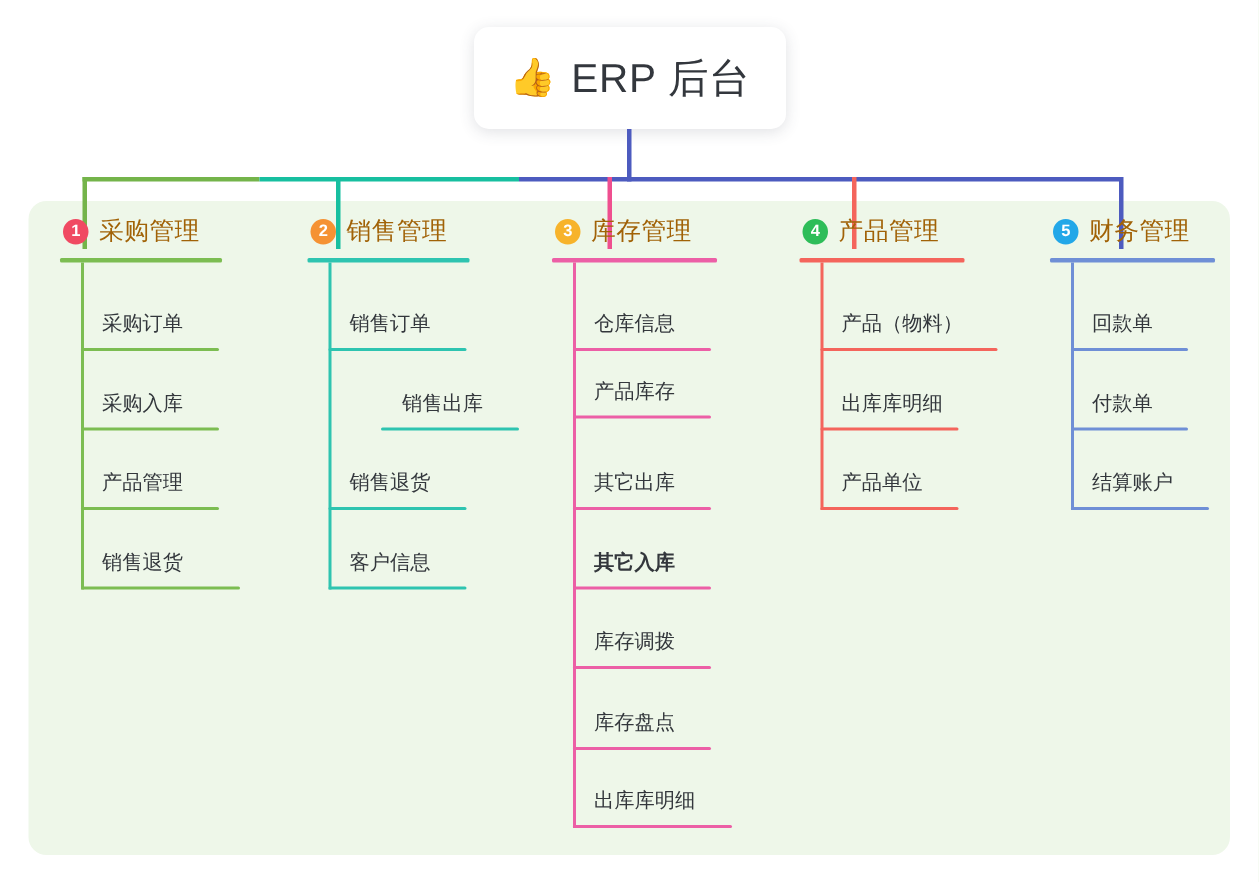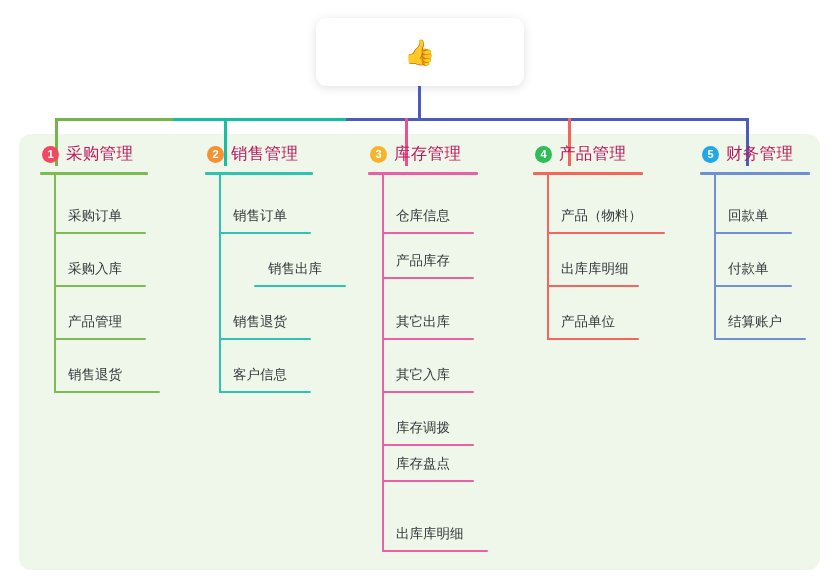--- a/index.html
+++ b/index.html
@@ -46,21 +46,21 @@
     height:24px;
     padding-left:2px;
   }
   .badge{
     width:17px;height:17px;border-radius:50%;
     display:flex;align-items:center;justify-content:center;
     color:#fff;font-size:11px;line-height:1;font-weight:600;
     flex:none;
   }
   .col-title{
-    font-size:16.5px;color:#be185d;white-space:nowrap;letter-spacing:.3px;
+    font-size:16.5px;color:#a16207;white-space:nowrap;letter-spacing:.3px;
   }
   .head-rule{
     position:absolute;left:0;top:30px;height:3px;border-radius:1px;
   }
 
   
   .tree{position:absolute;left:0;top:33px;}
   .trunk{position:absolute;left:14px;top:0;width:2px;}
   .item{
     position:absolute;left:14px;
@@ -75,20 +75,21 @@
   }
 </style>
 </head>
 <body>
 
 <div id="canvas">
 
   <div class="root-node">
     <div class="root-inner">
       <span class="thumb-icon">👍</span>
+      <span class="root-title">ERP 后台</span>
     </div>
   </div>
 
   <div class="panel"></div>
 
   <div id="connectors">
       <div class="conn" style="left: 418px; top: 86px; width: 3px; height: 35px; background: rgb(77, 91, 191);"></div>
       <div class="conn" style="left: 55px; top: 118px; width: 118px; height: 3px; background: rgb(116, 180, 74);"></div>
       <div class="conn" style="left: 173px; top: 118px; width: 173px; height: 3px; background: rgb(23, 191, 160);"></div>
       <div class="conn" style="left: 346px; top: 118px; width: 400px; height: 3px; background: rgb(77, 91, 191);"></div>
@@ -165,29 +166,29 @@
             <div class="item-rule" style="width: 92px; background: rgb(236, 95, 166);"></div>
           </div>
           <div class="item" style="top: 51px; width: 106px;">
             <span class="item-label">产品库存</span>
             <div class="item-rule" style="width: 92px; background: rgb(236, 95, 166);"></div>
           </div>
           <div class="item" style="top: 112px; width: 106px; text-align: right;">
             <span class="item-label">其它出库</span>
             <div class="item-rule" style="width: 92px; background: rgb(236, 95, 166);"></div>
           </div>
-          <div class="item" style="top: 165px; width: 106px;">
+          <div class="item" style="top: 165px; width: 106px; font-weight: bold;">
             <span class="item-label">其它入库</span>
             <div class="item-rule" style="width: 92px; background: rgb(236, 95, 166);"></div>
           </div>
           <div class="item" style="top: 218px; width: 106px;">
             <span class="item-label">库存调拨</span>
             <div class="item-rule" style="width: 92px; background: rgb(236, 95, 166);"></div>
           </div>
-          <div class="item" style="top: 254px; width: 106px; padding-left: 40px;">
+          <div class="item" style="top: 272px; width: 106px; padding-left: 40px;">
             <span class="item-label">库存盘点</span>
             <div class="item-rule" style="width: 92px; background: rgb(236, 95, 166);"></div>
           </div>
           <div class="item" style="top: 324px; width: 120px;">
             <span class="item-label">出库库明细</span>
             <div class="item-rule" style="width: 106px; background: rgb(236, 95, 166);"></div>
           </div>
         </div>
       </div>
       <div class="col" style="left: 533px;">

